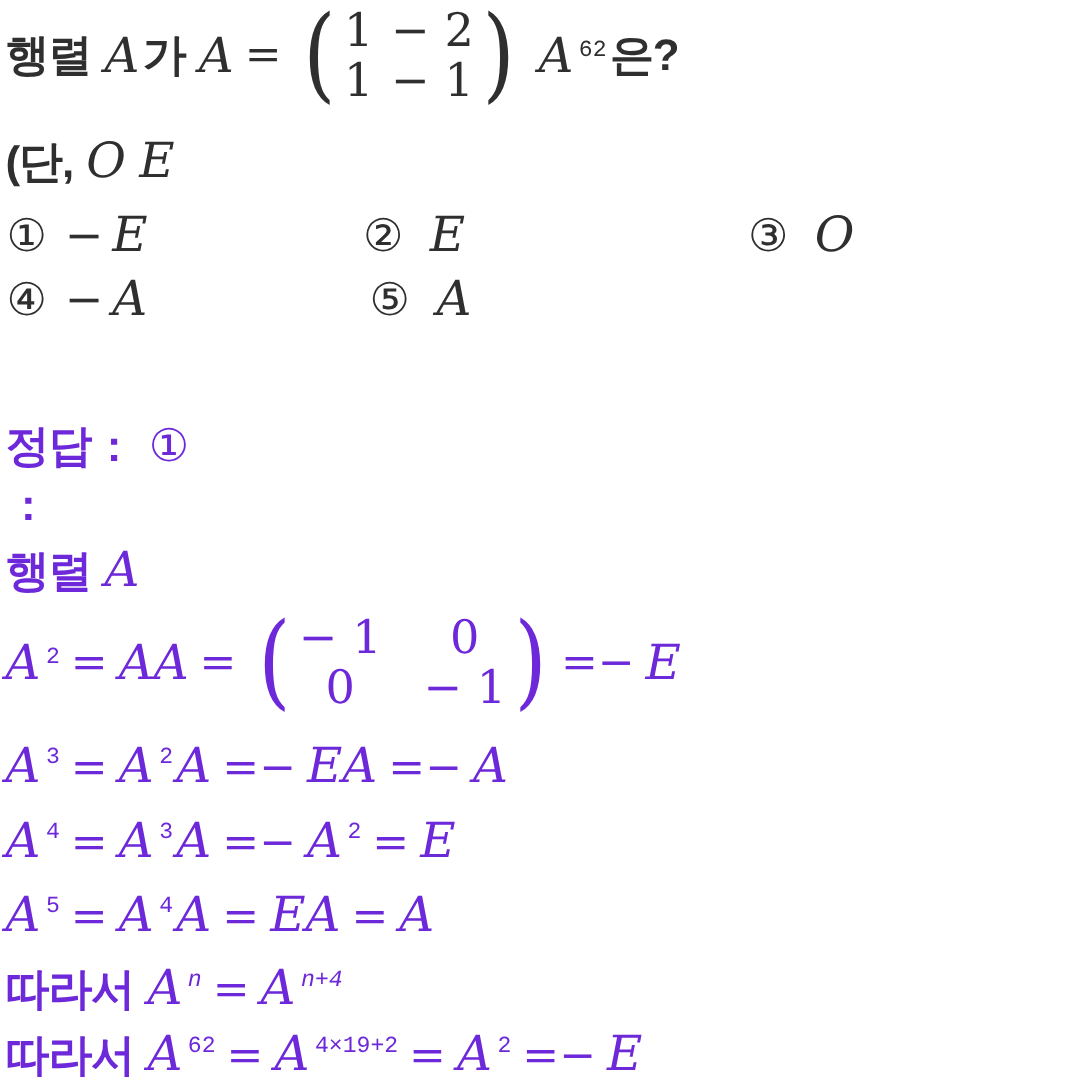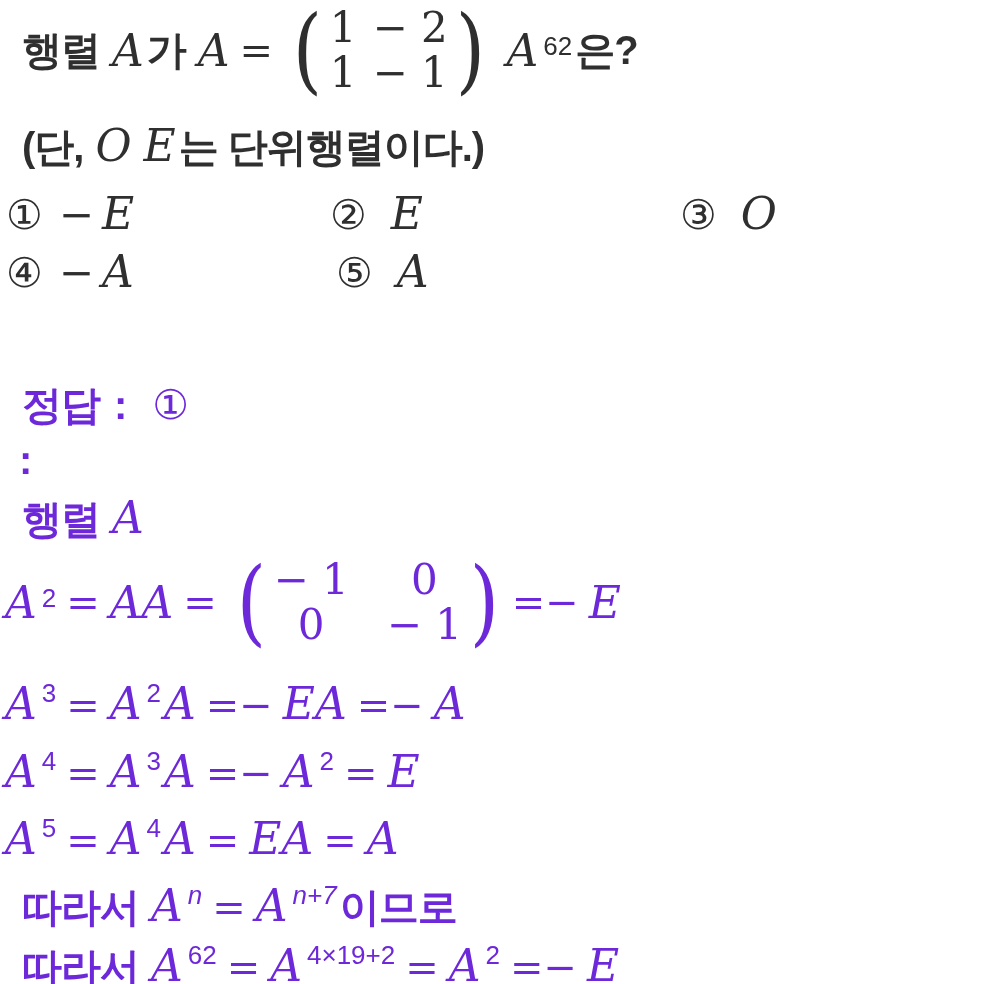--- a/index.html
+++ b/index.html
@@ -6,25 +6,25 @@
   html,body { background:#ffffff; }
   body {
     width:993px; height:984px; position:relative; overflow:hidden;
     font-family:"Liberation Sans", sans-serif;
   }
   .line { position:absolute; display:flex; align-items:baseline; white-space:pre; }
   .line.has-matrix { align-items:center; }
   .dark { color:#2f2f2f; }
   .blue { color:#6d28d9; }
 
-  .kor  { font-family:"Liberation Sans", sans-serif; font-weight:bold; font-size:40px; letter-spacing:-1px;margin-left:17px; }
+  .kor  { font-family:"Liberation Sans", sans-serif; font-weight:bold; font-size:40px; letter-spacing:-1px; }
   .mvar { font-family:"DejaVu Serif", serif; font-style:italic; font-size:44px; }
   .mop  { font-family:"DejaVu Serif", serif; font-size:40px; margin:0 10px; }
   .mop.tightl { margin-left:3px; }
-  .sup  { font-family:Liberation Sans, sans-serif; font-size:26px; position:relative; top:-17px; margin-left:5px;margin-top:27px; }
+  .sup  { font-family:Liberation Mono, monospace; font-size:21px; position:relative; top:-17px; margin-left:5px;margin-top:27px; }
   .sup.it { font-style:italic; }
   .cnum { font-family:"DejaVu Sans", sans-serif; font-size:41px; margin-right:16px; }
   .sign { font-family:"DejaVu Serif", serif; font-size:42px; margin-right:8px; }
 
   .matrix { display:inline-flex; align-items:center; margin:0 6px; }
   .paren  { font-family:"DejaVu Serif", serif; font-size:94px; line-height:1;
             display:inline-block; transform:scaleX(0.8); font-weight:normal; }
   .mcells { display:grid; grid-template-columns:auto auto; column-gap:16px;
             justify-items:center; padding:0 4px; }
   .mcells.wide { column-gap:38px; }
@@ -55,21 +55,20 @@
   </span>
   <span class="mvar gapl-md">A</span>
   <span class="sup">62</span>
   <span class="kor tight">은?</span>
 </div>
 
 <div class="line dark" style="top:120px; left:5px">
   <span class="kor">(단,</span>
   <span class="mvar gapl-md">O</span>
   <span class="mvar gapl-md">E</span>
-  <span class="kor tight">는 단위행렬이다.)</span>
 </div>
 
 <div class="line dark" style="top:188px; left:6px">
   <span class="cnum">①</span>
   <span class="sign">−</span>
   <span class="mvar">E</span>
 </div>
 <div class="line dark" style="top:188px; left:330px">
   <span class="cnum">②</span>
   <span class="sign"></span>
@@ -165,22 +164,21 @@
   <span class="mop">=</span>
   <span class="mvar">A</span>
 </div>
 
 <div class="line blue" style="top:870px; left:5px">
   <span class="kor">따라서</span>
   <span class="mvar gapl-md">A</span>
   <span class="sup it">n</span>
   <span class="mop">=</span>
   <span class="mvar">A</span>
-  <span class="sup it">n+7</span>
-  <span class="kor tight">이므로</span>
+  <span class="sup it">n+4</span>
 </div>
 
 <div class="line blue" style="top:930px; left:5px">
   <span class="kor">따라서</span>
   <span class="mvar gapl-md">A</span>
   <span class="sup">62</span>
   <span class="mop">=</span>
   <span class="mvar">A</span>
   <span class="sup">4×19+2</span>
   <span class="mop">=</span>

